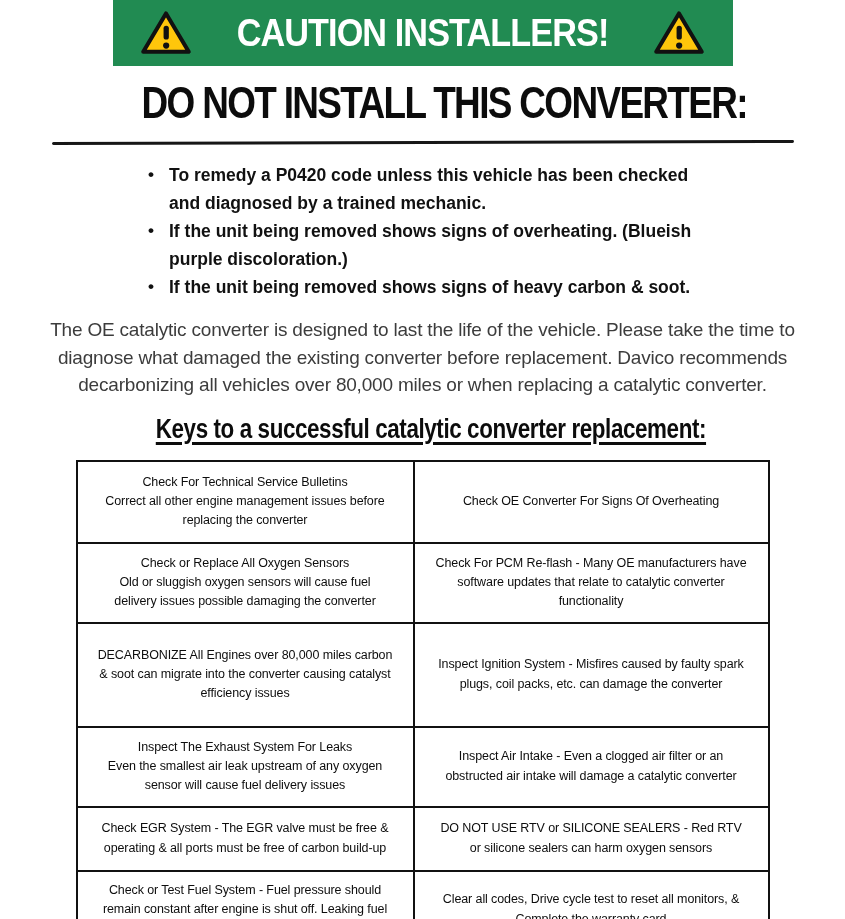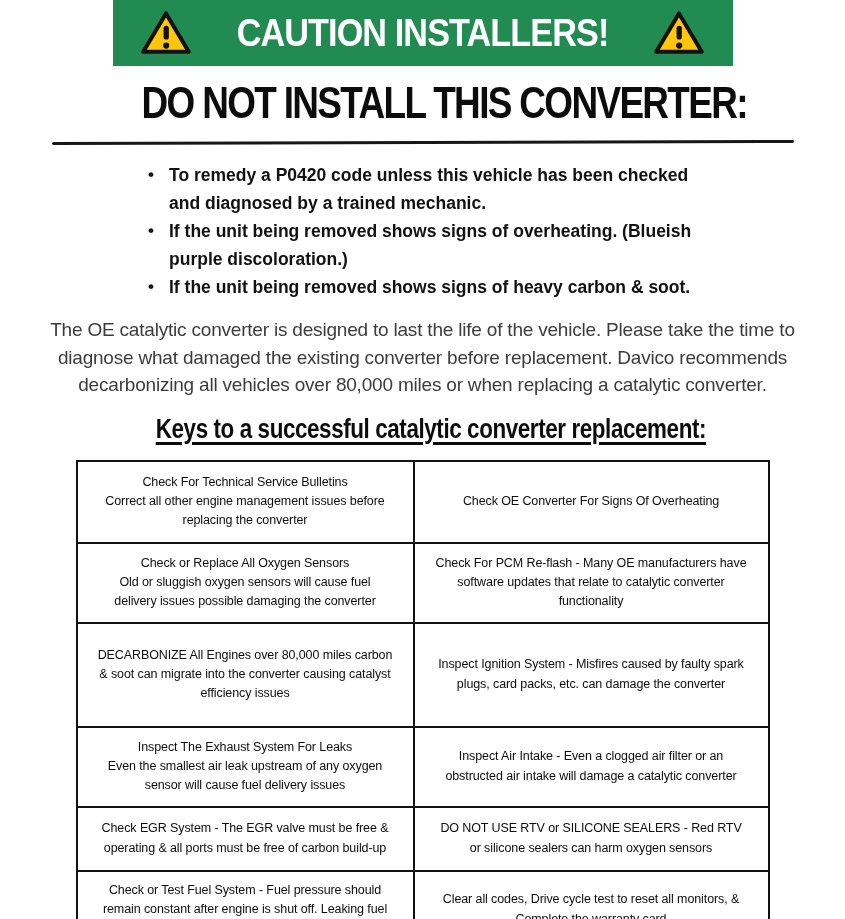--- a/index.html
+++ b/index.html
@@ -195,21 +195,21 @@
 Correct all other engine management issues before replacing the converter</td>
         <td>Check OE Converter For Signs Of Overheating</td>
       </tr>
       <tr>
         <td>Check or Replace All Oxygen Sensors
 Old or sluggish oxygen sensors will cause fuel delivery issues possible damaging the converter</td>
         <td>Check For PCM Re-flash - Many OE manufacturers have software updates that relate to catalytic converter functionality</td>
       </tr>
       <tr>
         <td>DECARBONIZE All Engines over 80,000 miles carbon &amp; soot can migrate into the converter causing catalyst efficiency issues</td>
-        <td>Inspect Ignition System - Misfires caused by faulty spark plugs, card packs, etc. can damage the converter</td>
+        <td>Inspect Ignition System - Misfires caused by faulty spark plugs, coil packs, etc. can damage the converter</td>
       </tr>
       <tr>
         <td>Inspect The Exhaust System For Leaks
 Even the smallest air leak upstream of any oxygen sensor will cause fuel delivery issues</td>
         <td>Inspect Air Intake - Even a clogged air filter or an obstructed air intake will damage a catalytic converter</td>
       </tr>
       <tr>
         <td>Check EGR System - The EGR valve must be free &amp; operating &amp; all ports must be free of carbon build-up</td>
         <td>DO NOT USE RTV or SILICONE SEALERS - Red RTV or silicone sealers can harm oxygen sensors</td>
       </tr>

